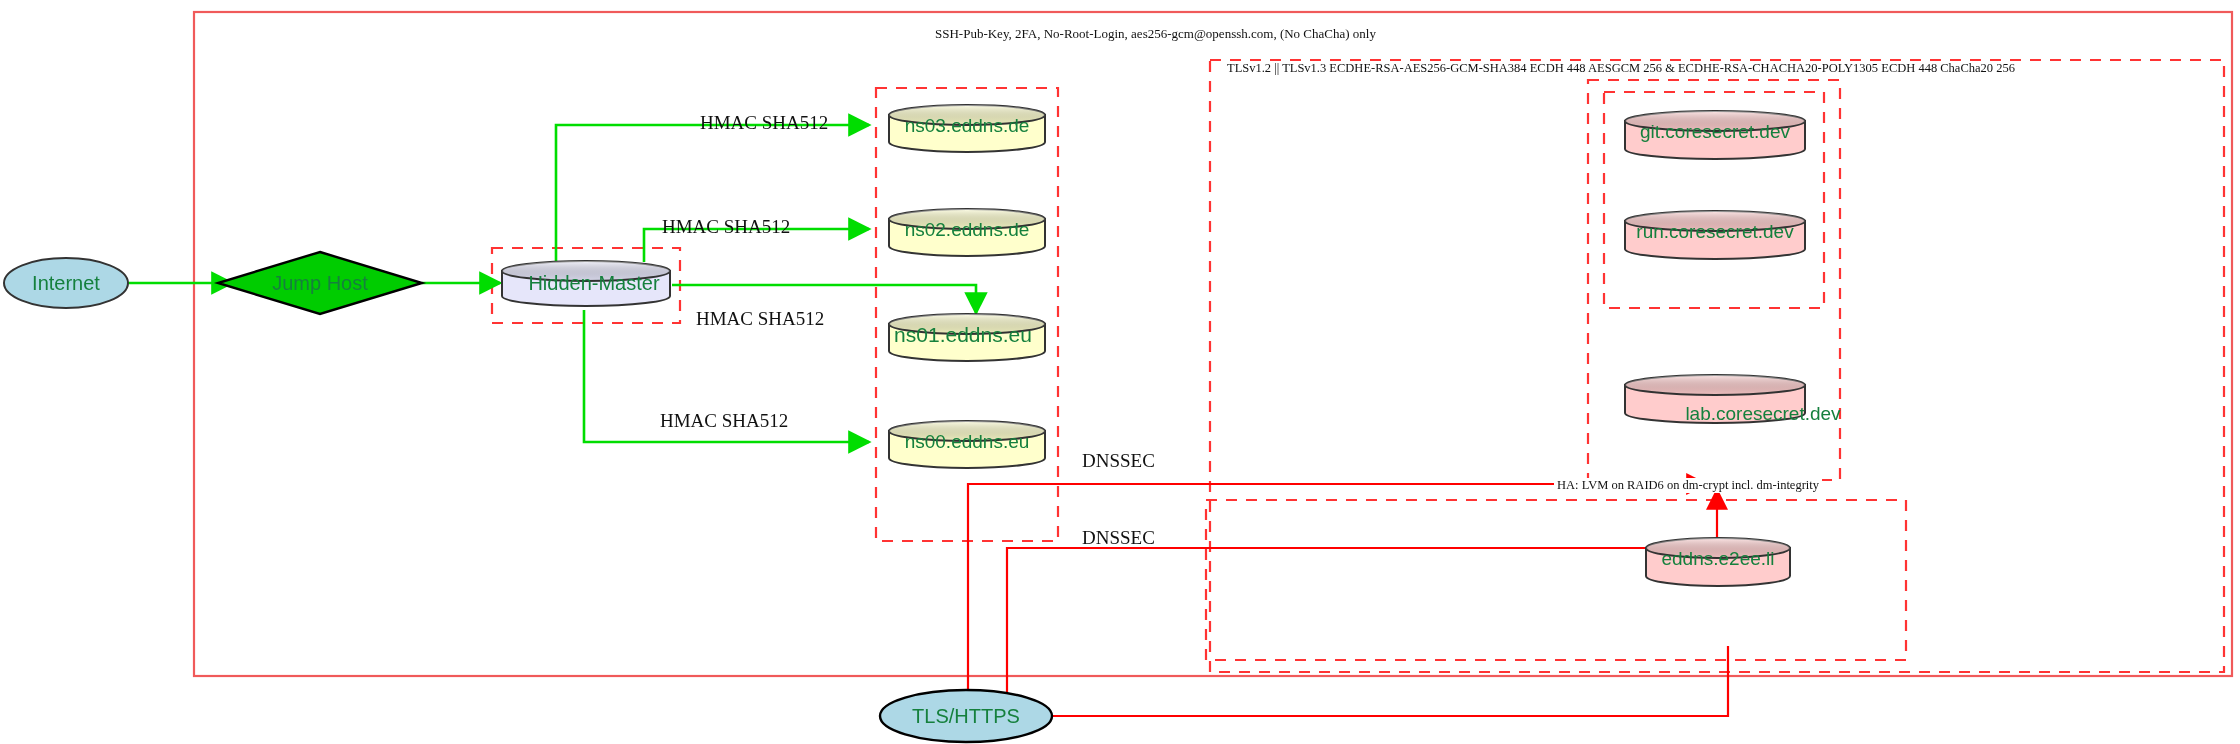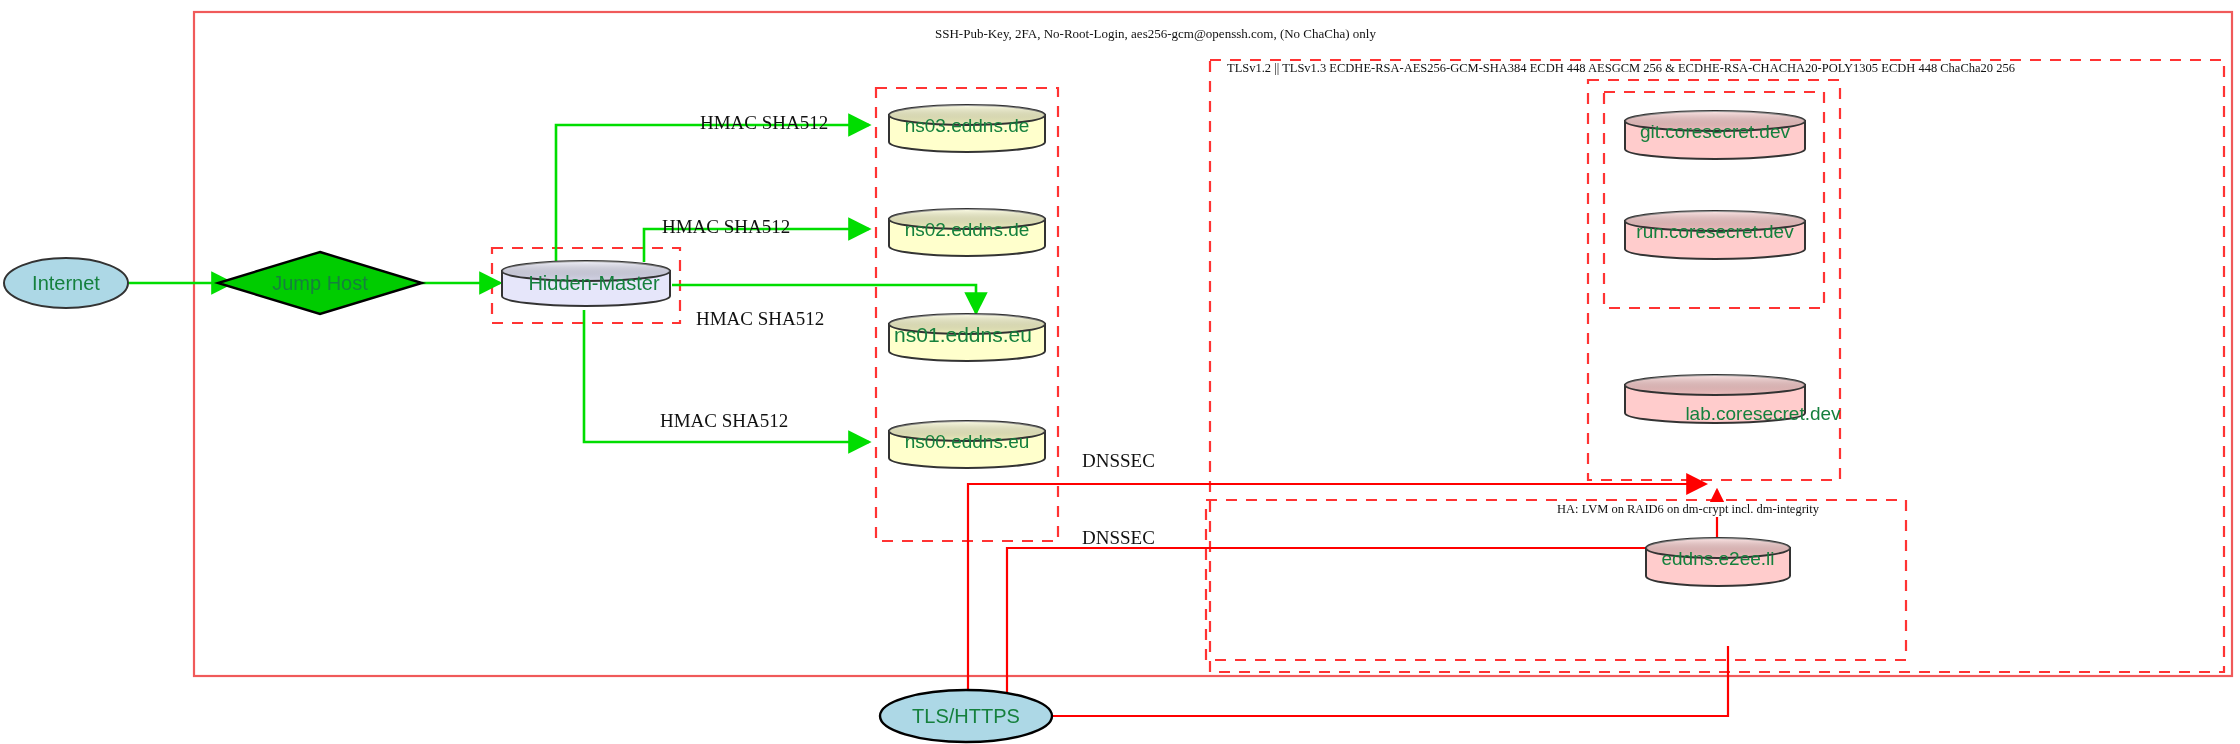--- a/index.html
+++ b/index.html
@@ -130,21 +130,21 @@
       <ellipse cx="1718" cy="548" rx="72" ry="10" fill="url(#cylTopShade)" stroke="none"></ellipse>
     </g>
 
     <ellipse cx="966" cy="716" rx="86" ry="26" fill="#add8e6" stroke="#000000" stroke-width="2.4"></ellipse>
   </svg>
 
   <div class="box-label" style="left:932px;top:18px;font-size:13px;">SSH-Pub-Key, 2FA, No-Root-Login, aes256-gcm@openssh.com, (No ChaCha) only</div>
 
   <div class="box-label" style="left:1224px;top:53px;font-size:12.5px;">TLSv1.2 || TLSv1.3 ECDHE-RSA-AES256-GCM-SHA384 ECDH 448 AESGCM 256 &amp; ECDHE-RSA-CHACHA20-POLY1305 ECDH 448 ChaCha20 256</div>
 
-  <div class="box-label" style="left:1554px;top:494px;font-size:12.5px;">HA: LVM on RAID6 on dm-crypt incl. dm-integrity</div>
+  <div class="box-label" style="left:1554px;top:470px;font-size:12.5px;">HA: LVM on RAID6 on dm-crypt incl. dm-integrity</div>
 
   <div class="node-label" style="left:4px;top:268px;width:124px;height:30px;font-size:20px;">Internet</div>
 
   <div class="node-label" style="left:240px;top:268px;width:160px;height:30px;font-size:20px;">Jump Host</div>
 
   <div class="node-label" style="left:502px;top:269px;width:184px;height:28px;font-size:20px;">Hidden-Master</div>
 
   <div class="node-label" style="left:889px;top:112px;width:156px;height:28px;font-size:19px;">ns03.eddns.de</div>
   <div class="node-label" style="left:889px;top:216px;width:156px;height:28px;font-size:19px;">ns02.eddns.de</div>
   <div class="node-label" style="left:889px;top:321px;width:148px;height:28px;font-size:21px;">ns01.eddns.eu</div>

